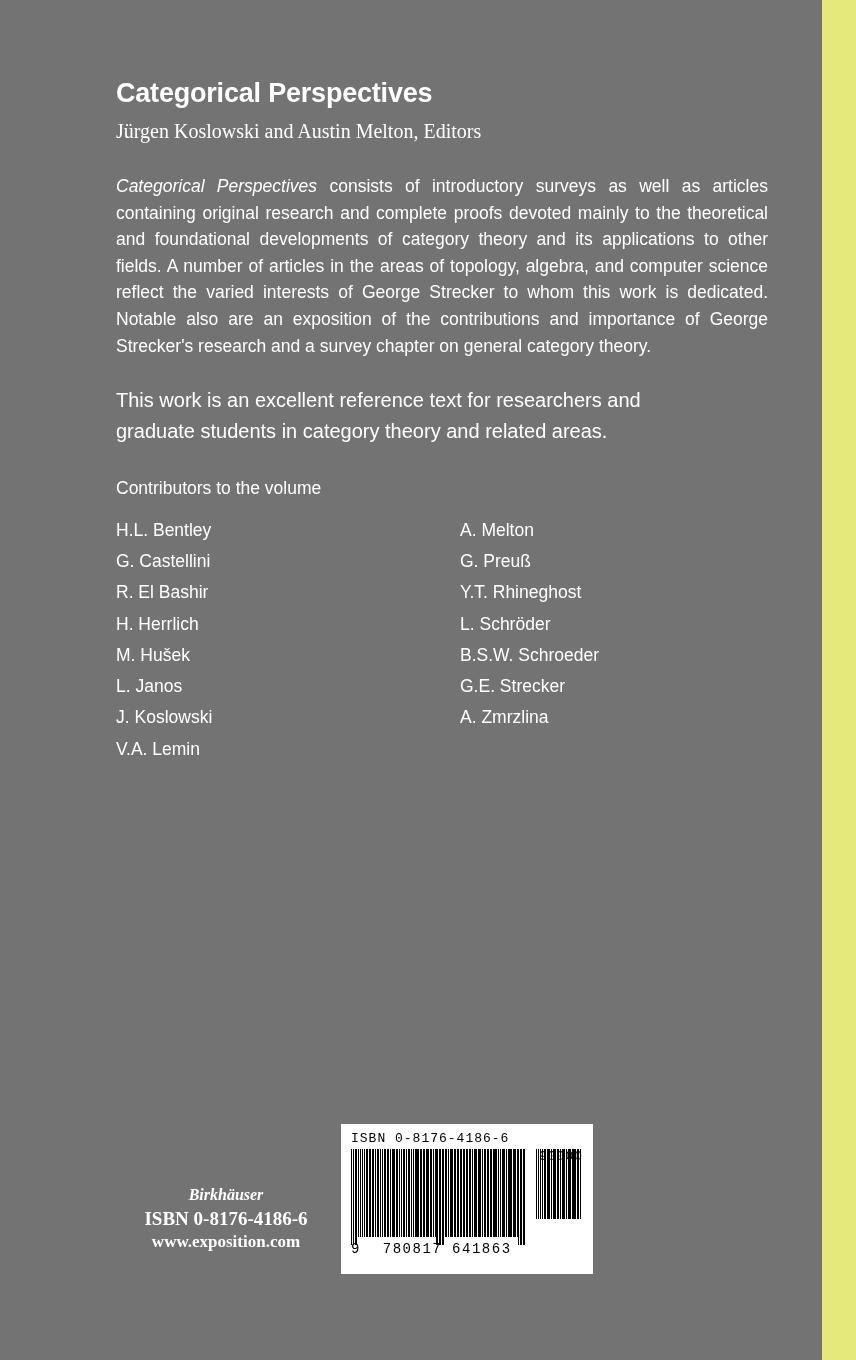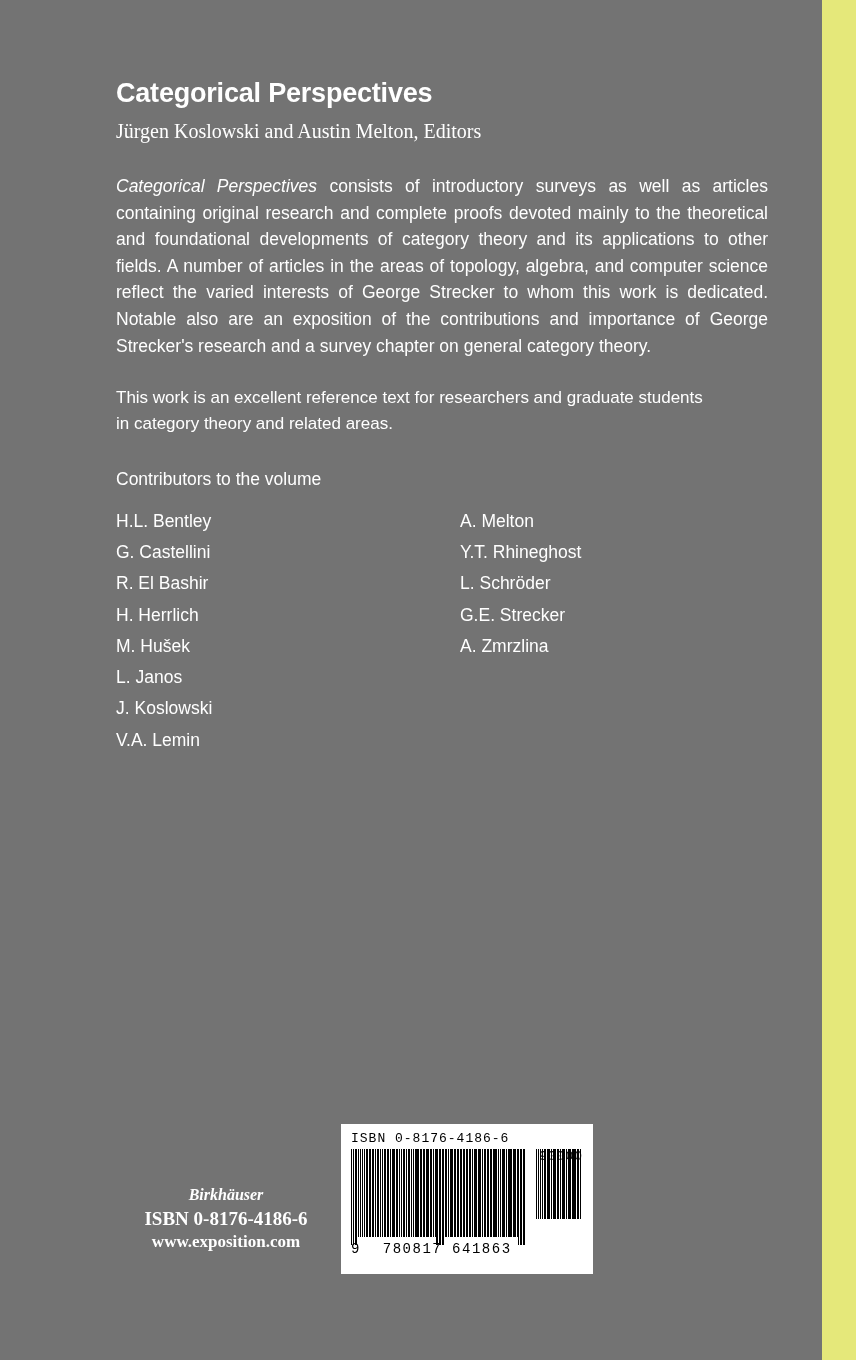--- a/index.html
+++ b/index.html
@@ -60,21 +60,21 @@
     font-size: 17.5px;
     line-height: 1.52;
     margin: 0 0 26px 0;
     text-align: justify;
     width: 652px;
   }
   .blurb .ital {
     font-style: italic;
   }
   .blurb-2 {
-    font-size: 17px;
+    font-size: 20px;
     line-height: 1.52;
     margin: 0 0 32px 0;
     width: 600px;
   }
   .contrib-heading {
     font-size: 17.5px;
     margin: 0 0 18px 0;
   }
   .contrib-cols {
     display: flex;
@@ -205,22 +205,24 @@
           <div class="contrib-name">G. Castellini</div>
           <div class="contrib-name">R. El Bashir</div>
           <div class="contrib-name">H. Herrlich</div>
           <div class="contrib-name">M. Hušek</div>
           <div class="contrib-name">L. Janos</div>
           <div class="contrib-name">J. Koslowski</div>
           <div class="contrib-name">V.A. Lemin</div>
         </div>
         <div class="contrib-col second">
           <div class="contrib-name">A. Melton</div>
+          <div class="contrib-name">G. Preuß</div>
           <div class="contrib-name">Y.T. Rhineghost</div>
           <div class="contrib-name">L. Schröder</div>
+          <div class="contrib-name">B.S.W. Schroeder</div>
           <div class="contrib-name">G.E. Strecker</div>
           <div class="contrib-name">A. Zmrzlina</div>
         </div>
       </div>
 
     </div>
 
     <div class="footer">
 
       <div class="imprint">

